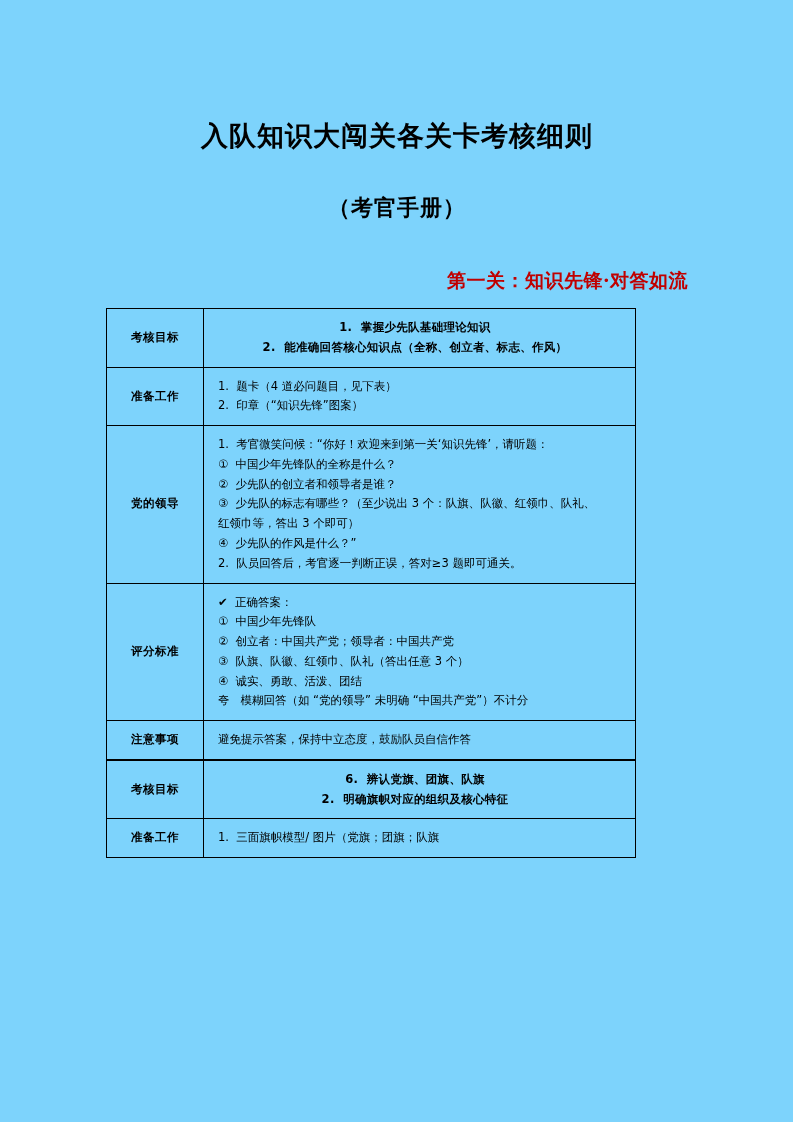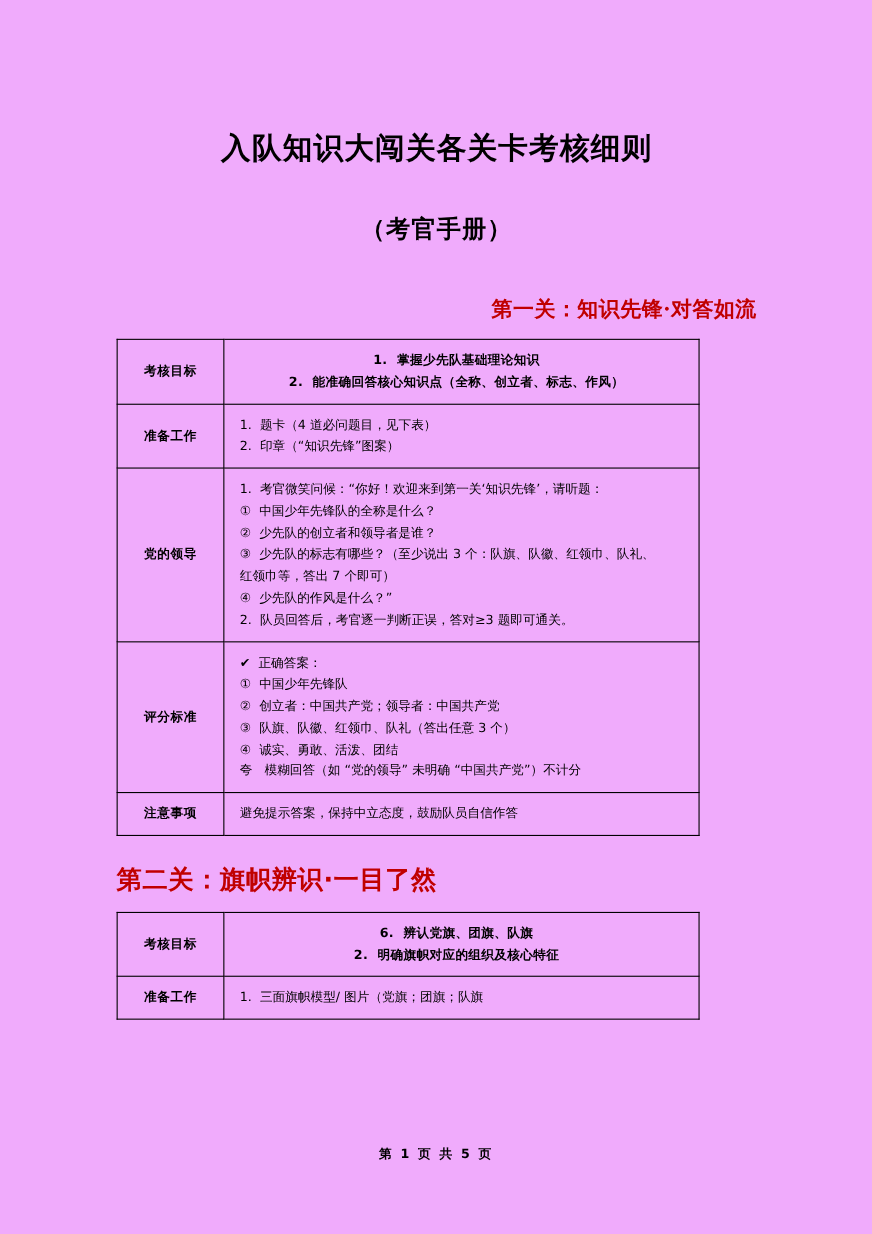--- a/index.html
+++ b/index.html
@@ -8,21 +8,21 @@
     background: #ffffff;
   }
   body {
     font-family: "DejaVu Sans", "Liberation Sans", sans-serif;
     color: #000000;
   }
   .page {
     position: relative;
     width: 793px;
     height: 1122px;
-    background: #f0abfc;
+    background: #7dd3fc;
     overflow: hidden;
     box-sizing: border-box;
   }
   .content {
     position: absolute;
     left: 106px;
     top: 0;
     width: 582px;
   }
 
@@ -156,21 +156,21 @@
           </td>
         </tr>
 
         <tr>
           <td class="rowlabel">党的领导</td>
           <td class="rowbody">
             <span class="ln">1.  考官微笑问候：“你好！欢迎来到第一关‘知识先锋’，请听题：</span>
             <span class="ln">①  中国少年先锋队的全称是什么？</span>
             <span class="ln">②  少先队的创立者和领导者是谁？</span>
             <span class="ln">③  少先队的标志有哪些？（至少说出 3 个：队旗、队徽、红领巾、队礼、</span>
-            <span class="ln">红领巾等，答出 7 个即可）</span>
+            <span class="ln">红领巾等，答出 3 个即可）</span>
             <span class="ln">④  少先队的作风是什么？”</span>
             <span class="ln">2.  队员回答后，考官逐一判断正误，答对≥3 题即可通关。</span>
           </td>
         </tr>
 
         <tr>
           <td class="rowlabel">评分标准</td>
           <td class="rowbody">
             <span class="ln">✔  正确答案：</span>
             <span class="ln">①  中国少年先锋队</span>
@@ -185,21 +185,20 @@
         <tr>
           <td class="rowlabel">注意事项</td>
           <td class="rowbody">
             <span class="ln">避免提示答案，保持中立态度，鼓励队员自信作答</span>
           </td>
         </tr>
 
       </tbody>
     </table>
 
-    <h3 class="section-h2">第二关：旗帜辨识·一目了然</h3>
 
     <table class="rubric">
       <tbody>
 
         <tr>
           <td class="rowlabel">考核目标</td>
           <td class="rowbody center">
             <span class="ln">6.  辨认党旗、团旗、队旗</span>
             <span class="ln">2.  明确旗帜对应的组织及核心特征</span>
           </td>
@@ -210,15 +209,14 @@
           <td class="rowbody">
             <span class="ln">1.  三面旗帜模型/ 图片（党旗；团旗；队旗</span>
           </td>
         </tr>
 
       </tbody>
     </table>
 
   </div>
 
-  <div class="page-footer">第 1 页  共 5 页</div>
 
 </div>
 
 </body></html>

